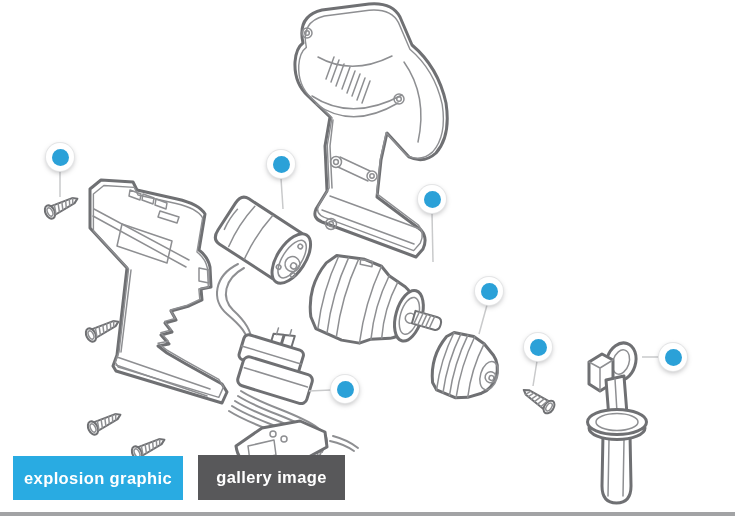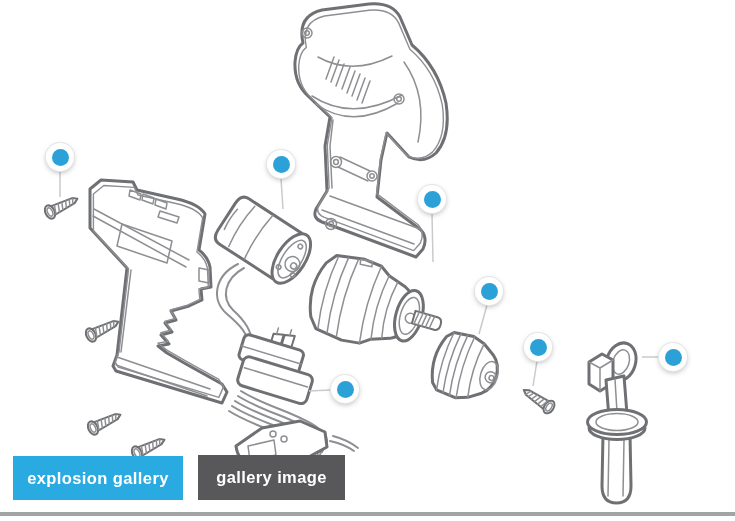--- a/index.html
+++ b/index.html
@@ -181,20 +181,20 @@
       </div>
       <div class="hotspot" style="left: 659px; top: 343px;">
         <div class="dot" style="background: rgb(43, 161, 216);"></div>
       </div>
       <div class="hotspot" style="left: 331px; top: 375px;">
         <div class="dot" style="background: rgb(43, 161, 216);"></div>
       </div>
     </div>
 
   <div class="btn" id="btn-explosion" style="background: rgb(41, 171, 226);">
-    <span>explosion gallery</span>
+    <span>explosion graphic</span>
   </div>
   <div class="btn" id="btn-gallery" style="background: rgb(88, 88, 90);">
     <span>gallery image</span>
   </div>
 
   <div class="bottom-rule"></div>
 </div>
 
 </body></html>

